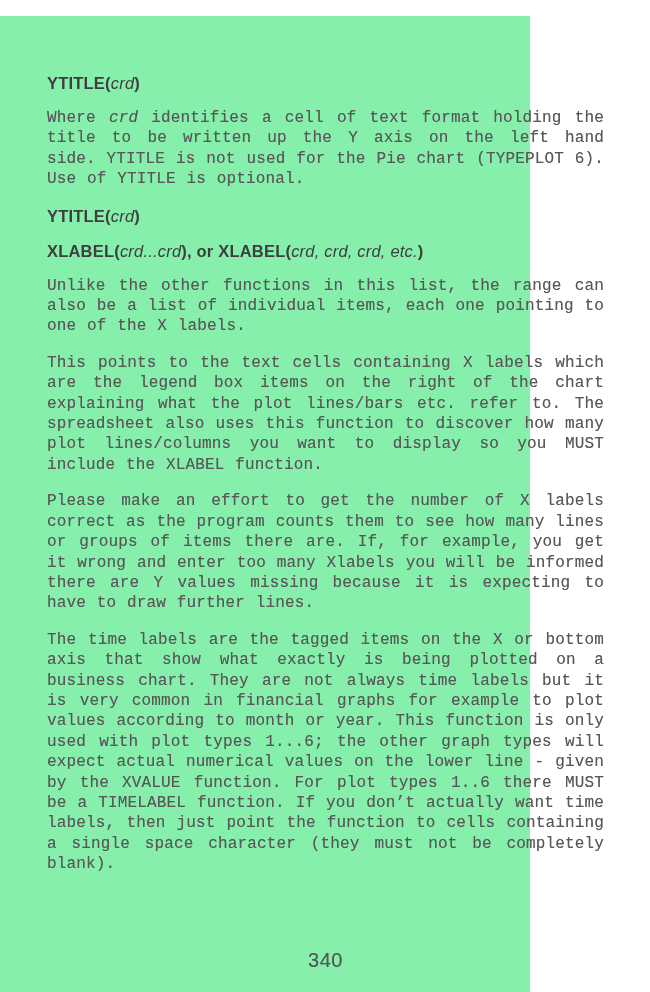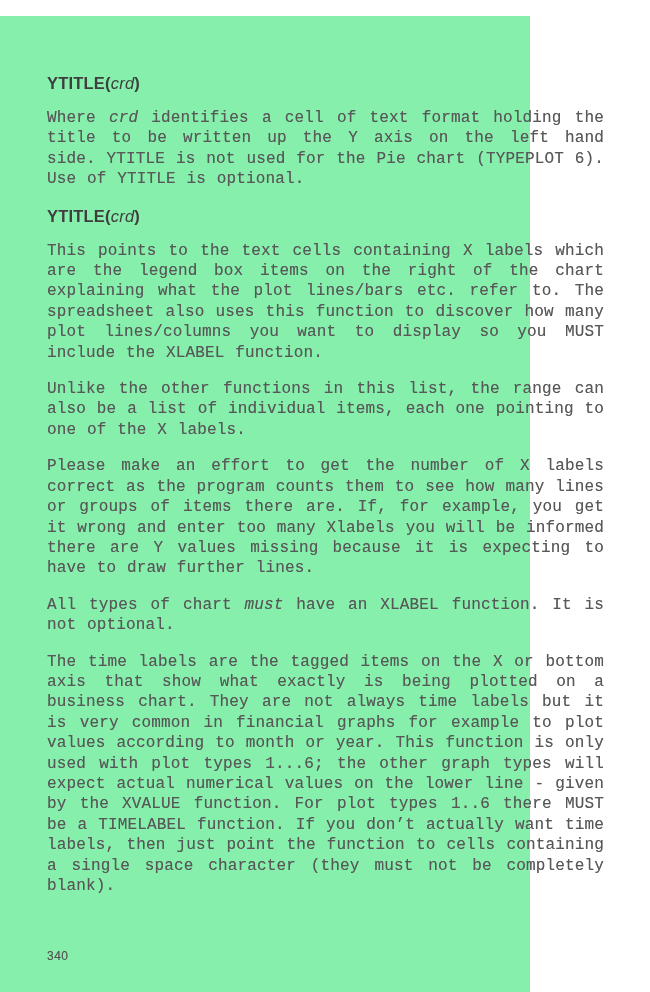--- a/index.html
+++ b/index.html
@@ -49,21 +49,22 @@
     text-shadow: 0 0 0.5px rgba(88,88,88,0.55);
     font-family: Liberation Mono, monospace;
   }
   .i  { font-style: italic; }
   .bi { font-style: italic; font-weight: 400; }
   .footer {
     position: absolute;
     left: 47px;
     width: 557px;
     top: 933px;
-    font-size: 12px;
+    text-align: center;
+    font-size: 20px;
     color: #555555;
     letter-spacing: 0.5px;
     text-shadow: 0 0 0.5px rgba(88,88,88,0.55);
   }
 </style>
 </head>
 <body>
 
 <div class="page">
   <div class="content">
@@ -71,24 +72,24 @@
     <section>
       <h3 class="func-heading"><span>YTITLE(</span><span class="bi">crd</span><span>)</span></h3>
       <p class="body-para"><span>Where </span><span class="i">crd</span><span> identifies a cell of text format holding the title to be written up the Y axis on the left hand side. YTITLE is not used for the Pie chart (TYPEPLOT 6). Use of YTITLE is optional.</span></p>
     </section>
 
     <section>
       <h3 class="func-heading"><span>YTITLE(</span><span class="bi">crd</span><span>)</span></h3>
     </section>
 
     <section>
+      <h3 class="func-heading"><span>XLABEL(</span><span class="bi">crd...crd</span><span>), or XLABEL(</span><span class="bi">crd, crd, crd, etc.</span><span>)</span></h3>
+      <p class="body-para"><span>Unlike the other functions in this list, the range can also be a list of individual items, each one pointing to one of the X labels.</span></p>
       <p class="body-para"><span>This points to the text cells containing X labels which are the legend box items on the right of the chart explaining what the plot lines/bars etc. refer to. The spreadsheet also uses this function to discover how many plot lines/columns you want to display so you MUST include the XLABEL function.</span></p>
-      <p class="body-para"><span>Unlike the other functions in this list, the range can also be a list of individual items, each one pointing to one of the X labels.</span></p>
       <p class="body-para"><span>Please make an effort to get the number of X labels correct as the program counts them to see how many lines or groups of items there are. If, for example, you get it wrong and enter too many Xlabels you will be informed there are Y values missing because it is expecting to have to draw further lines.</span></p>
-      <p class="body-para"><span>All types of chart </span><span class="i">must</span><span> have an XLABEL function. It is not optional.</span></p>
     </section>
 
     <section>
       <p class="body-para"><span>The time labels are the tagged items on the X or bottom axis that show what exactly is being plotted on a business chart. They are not always time labels but it is very common in financial graphs for example to plot values according to month or year. This function is only used with plot types 1...6; the other graph types will expect actual numerical values on the lower line - given by the XVALUE function. For plot types 1..6 there MUST be a TIMELABEL function. If you don’t actually want time labels, then just point the function to cells containing a single space character (they must not be completely blank).</span></p>
     </section>
 
   </div>
 
   <div class="footer">340</div>
 </div>

